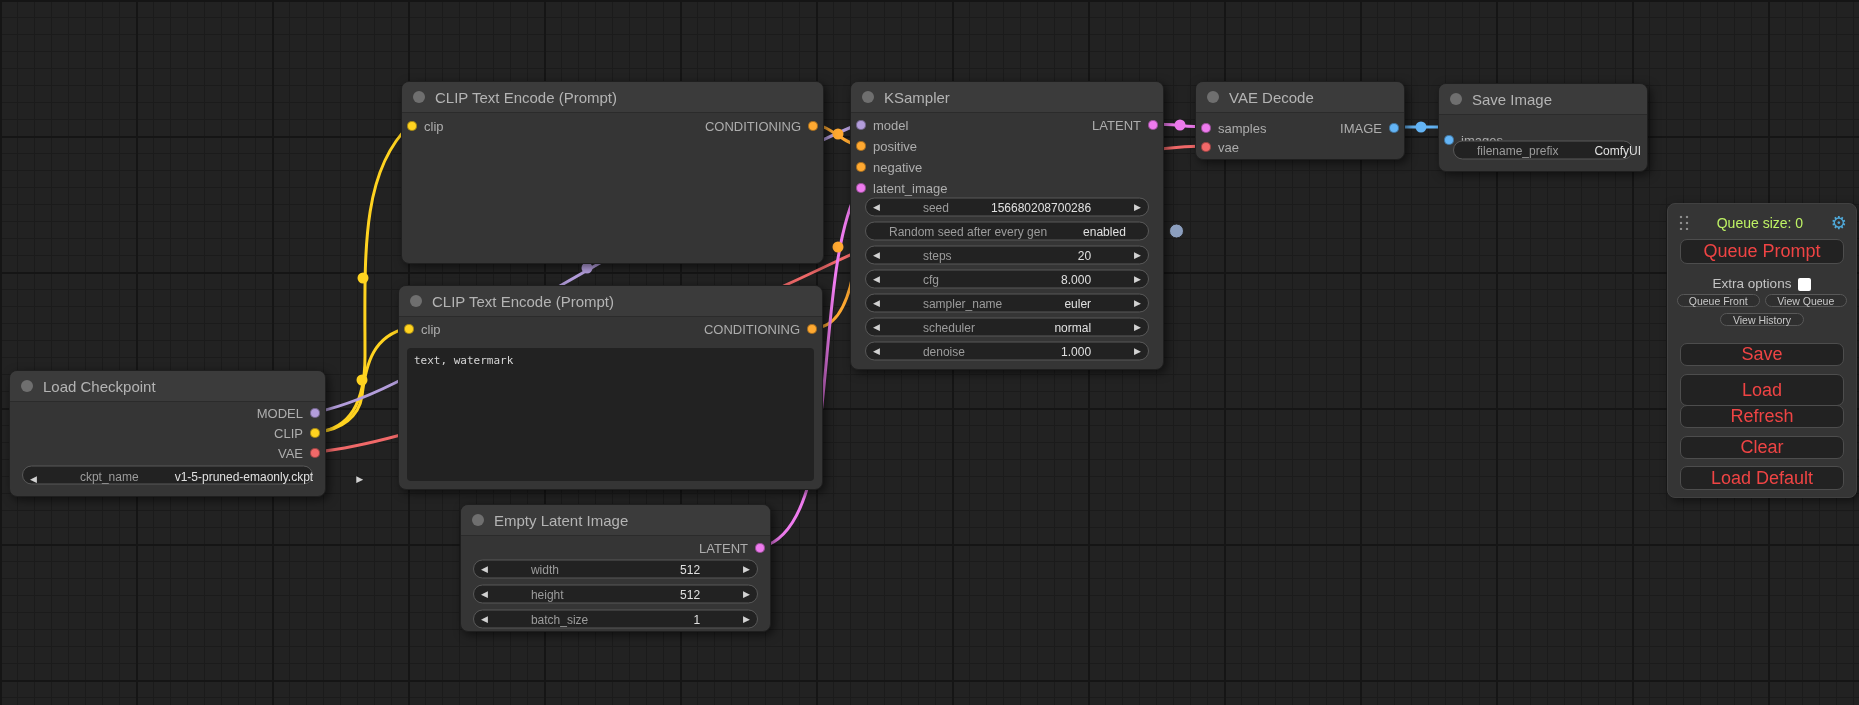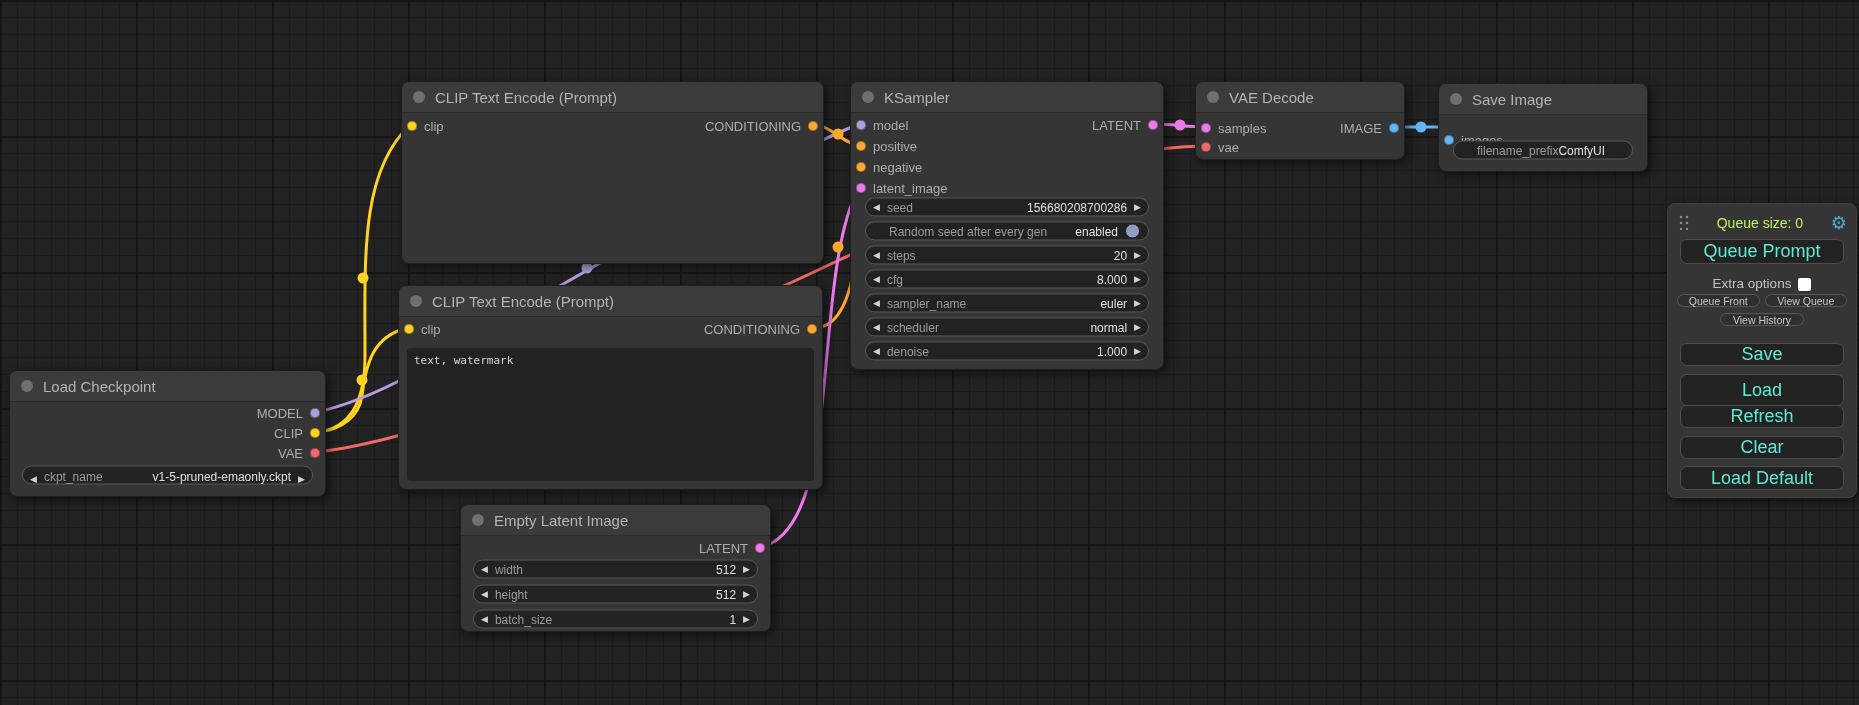--- a/index.html
+++ b/index.html
@@ -31,21 +31,21 @@
     position:absolute; display:flex; align-items:center; gap:7px;
     color:#adadad; font-size:13px; height:20px; transform:translateY(-50%);
     white-space:nowrap;
   }
   .port.in{left:5px;}
   .port.out{right:5px; flex-direction:row-reverse;}
   .pdot{width:10px;height:10px;border-radius:50%;box-shadow:inset 0 0 0 1px rgba(0,0,0,.35);flex:0 0 auto;}
   .widget{
     position:absolute; height:19px; background:#222; border:1px solid #585858;
     border-radius:10px; display:flex; align-items:center; font-size:12px;
-    padding:0 7px; transform:translateY(-50%); box-sizing:border-box; white-space:nowrap;
+    padding:0 7px; transform:translateY(-50%); box-sizing:border-box; white-space:nowrap;gap:36px;
   }
   .wlabel{margin-left:7px; color:#9c9c9c;}
   .wlabel.noarrow{margin-left:16px;}
   .wvalue{margin-left:auto; margin-right:7px; color:#e0e0e0;}
   .arrow-l::before{content:"\25C0";}
   .arrow-r::before{content:"\25B6";}
   .arrow-l,.arrow-r{color:#d2d2d2; font-size:9px; line-height:1; flex:0 0 auto;}
   .toggle{width:13px;height:13px;border-radius:50%;border:1px solid #222;flex:0 0 auto;margin-right:1px;}
   .prompt-box{
     position:absolute; left:8px; right:8px; background:#222; border-radius:4px;
@@ -53,21 +53,21 @@
     line-height:1.45; padding:5px 7px; box-sizing:border-box;
     white-space:pre-wrap; word-break:break-word; overflow:hidden;
   }
   
   #queue-panel{
     position:absolute; z-index:3; background:#353535; border:1px solid #414141;
     border-radius:8px; box-shadow:3px 3px 10px rgba(0,0,0,.5); box-sizing:border-box;
   }
   .qbtn{
     position:absolute; left:12px; right:12px; background:#222;
-    border:1px solid #4d4d4d; border-radius:7px; color:#5eead4;
+    border:1px solid #4d4d4d; border-radius:7px; color:#ef4444;
     display:flex; align-items:center; justify-content:center;
     font-size:18px; cursor:pointer; box-sizing:border-box;
   }
   .qpill{
     background:#2f2f2f; border:1px solid #585858; border-radius:8px; color:#c9c9c9;
     font-size:10.5px; display:flex; align-items:center; justify-content:center;
     height:13px; cursor:pointer; box-sizing:border-box; padding:0 6px;
   }
   .qheader{
     position:absolute; top:8px; left:10px; right:9px; height:22px;

